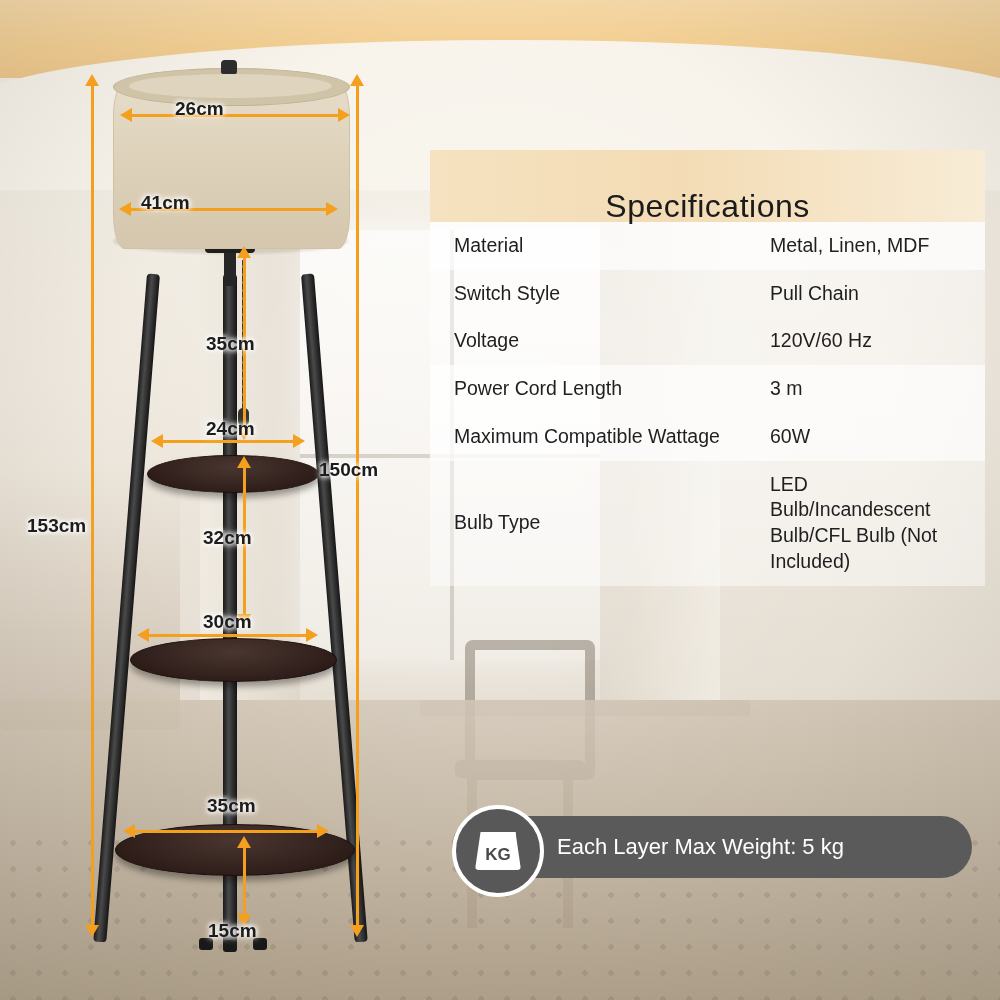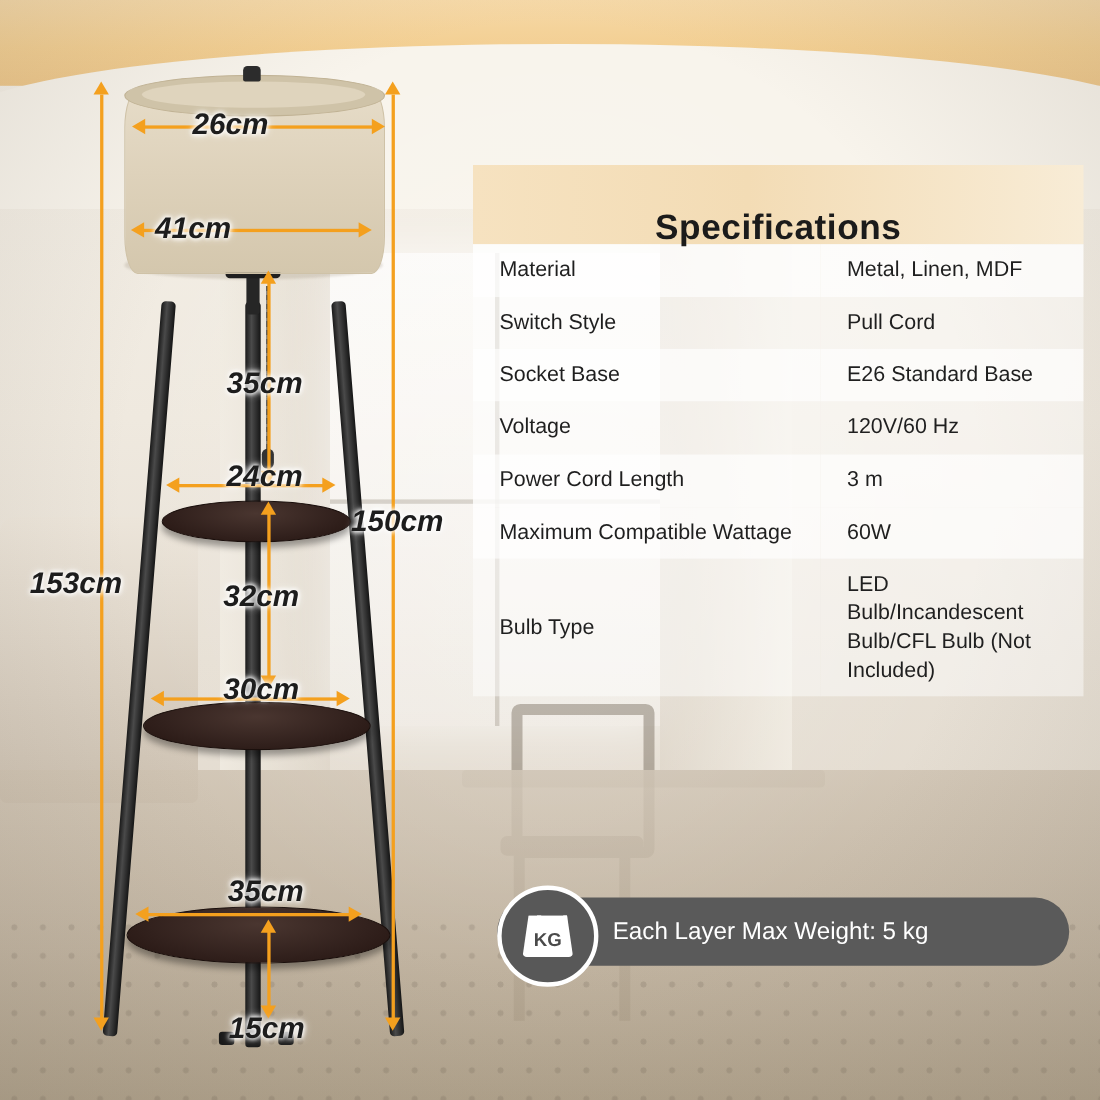--- a/index.html
+++ b/index.html
@@ -228,43 +228,42 @@
     border-bottom: 7px solid transparent;
     border-right: 12px solid #f4a01e;
   }
   .arrow-right {
     border-top: 7px solid transparent;
     border-bottom: 7px solid transparent;
     border-left: 12px solid #f4a01e;
   }
   .dim-label {
     position: absolute;
-    font-size: 27px;
+    font-size: 19px;
     font-weight: bold;
     color: #1d1d1d;
     white-space: nowrap;
     text-shadow: 0 0 5px #fff, 0 0 5px #fff, 0 0 9px #fff;
-    font-style: italic;
   }
 
   
   .spec-panel {
     position: absolute;
     left: 430px; top: 150px; width: 555px;
   }
   .spec-title-bar {
     height: 72px;
     background: linear-gradient(90deg,#f6e2c0 0%, #f3dcb5 45%, #f8ecd6 100%);
     display: flex;
     align-items: center;
     justify-content: center;
   }
   .spec-title {
     font-size: 32px;
-    font-weight: bold;
+    font-weight: normal;
     color: #1b1b1b;
     letter-spacing: .5px;
     margin-top: 41px;
   }
   .spec-table {
     width: 100%;
     border-collapse: collapse;
     font-size: 19.5px;
     color: #1f1f1f;
   }
@@ -456,25 +455,21 @@
       <span class="spec-title">Specifications</span>
     </div>
     <table class="spec-table">
       <tbody>
         <tr class="odd">
           <td class="k">Material</td>
           <td class="v">Metal, Linen, MDF</td>
         </tr>
         <tr class="even">
           <td class="k">Switch Style</td>
-          <td class="v">Pull Cord</td>
-        </tr>
-        <tr class="odd">
-          <td class="k">Socket Base</td>
-          <td class="v">E26 Standard Base</td>
+          <td class="v">Pull Chain</td>
         </tr>
         <tr class="even">
           <td class="k">Voltage</td>
           <td class="v">120V/60 Hz</td>
         </tr>
         <tr class="odd">
           <td class="k">Power Cord Length</td>
           <td class="v">3 m</td>
         </tr>
         <tr class="odd">

